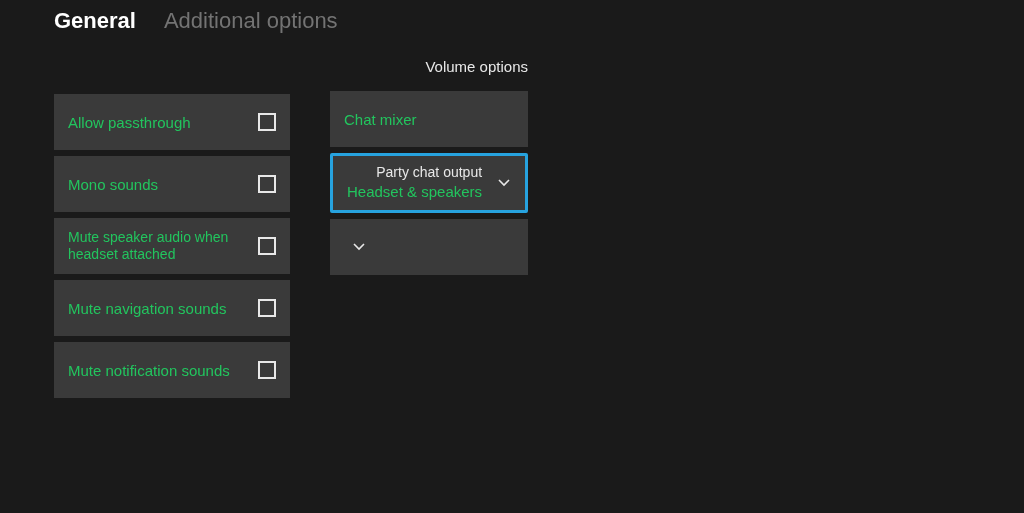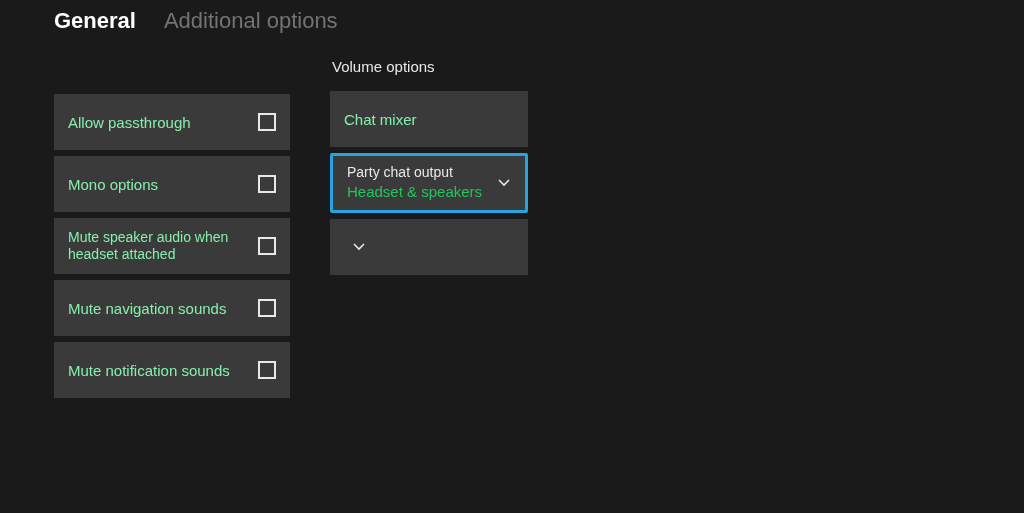--- a/index.html
+++ b/index.html
@@ -15,33 +15,33 @@
     .header {
       display: flex;
       align-items: baseline;
       gap: 28px;
       margin-bottom: 60px;
     }
     .header .crumb-general { font-weight: 700; font-size: 22px; color: #fff; }
     .header .crumb-additional { font-weight: 400; font-size: 22px; color: #737373; }
     .columns { display: flex; gap: 40px; }
     .col-left { width: 236px; }
-    .col-right { width: 198px; margin-top: -36px; }
+    .col-right { width: 198px; margin-top: -36px; text-align: right; }
     .section-title { font-size: 15px; color: #e8e8e8; margin-bottom: 16px; padding-left: 2px; }
     .tile {
       background: #3a3a3a;
       height: 56px;
       display: flex;
       align-items: center;
       padding: 0 14px;
       margin-bottom: 6px;
       cursor: pointer;
       justify-content: space-between;
     }
-    .tile .label { font-size: 15px; color: #86efac; }
+    .tile .label { font-size: 15px; color: #22c55e; }
     .tile.two-line .label-wrap { 
       display: flex; 
       flex-direction: column; 
       line-height: 1.25;
       gap: 2px;
     }
     .tile.two-line .label-main { font-size: 14px; color: #e8e8e8; }
     .tile.two-line .label-sub  { font-size: 15px; color: #22c55e; }
     .checkbox {
       width: 18px; height: 18px;
@@ -71,21 +71,21 @@
   </div>
 
   <div class="columns">
 
     <div class="col-left">
       <div class="tile">
         <span class="label">Allow passthrough</span>
         <span class="checkbox"></span>
       </div>
       <div class="tile">
-        <span class="label">Mono options</span>
+        <span class="label">Mono sounds</span>
         <span class="checkbox"></span>
       </div>
       <div class="tile two-line">
         <span class="label" style="font-size:14px; line-height:1.25;">Mute speaker audio when headset attached</span>
         <span class="checkbox"></span>
       </div>
       <div class="tile">
         <span class="label">Mute navigation sounds</span>
         <span class="checkbox"></span>
       </div>

